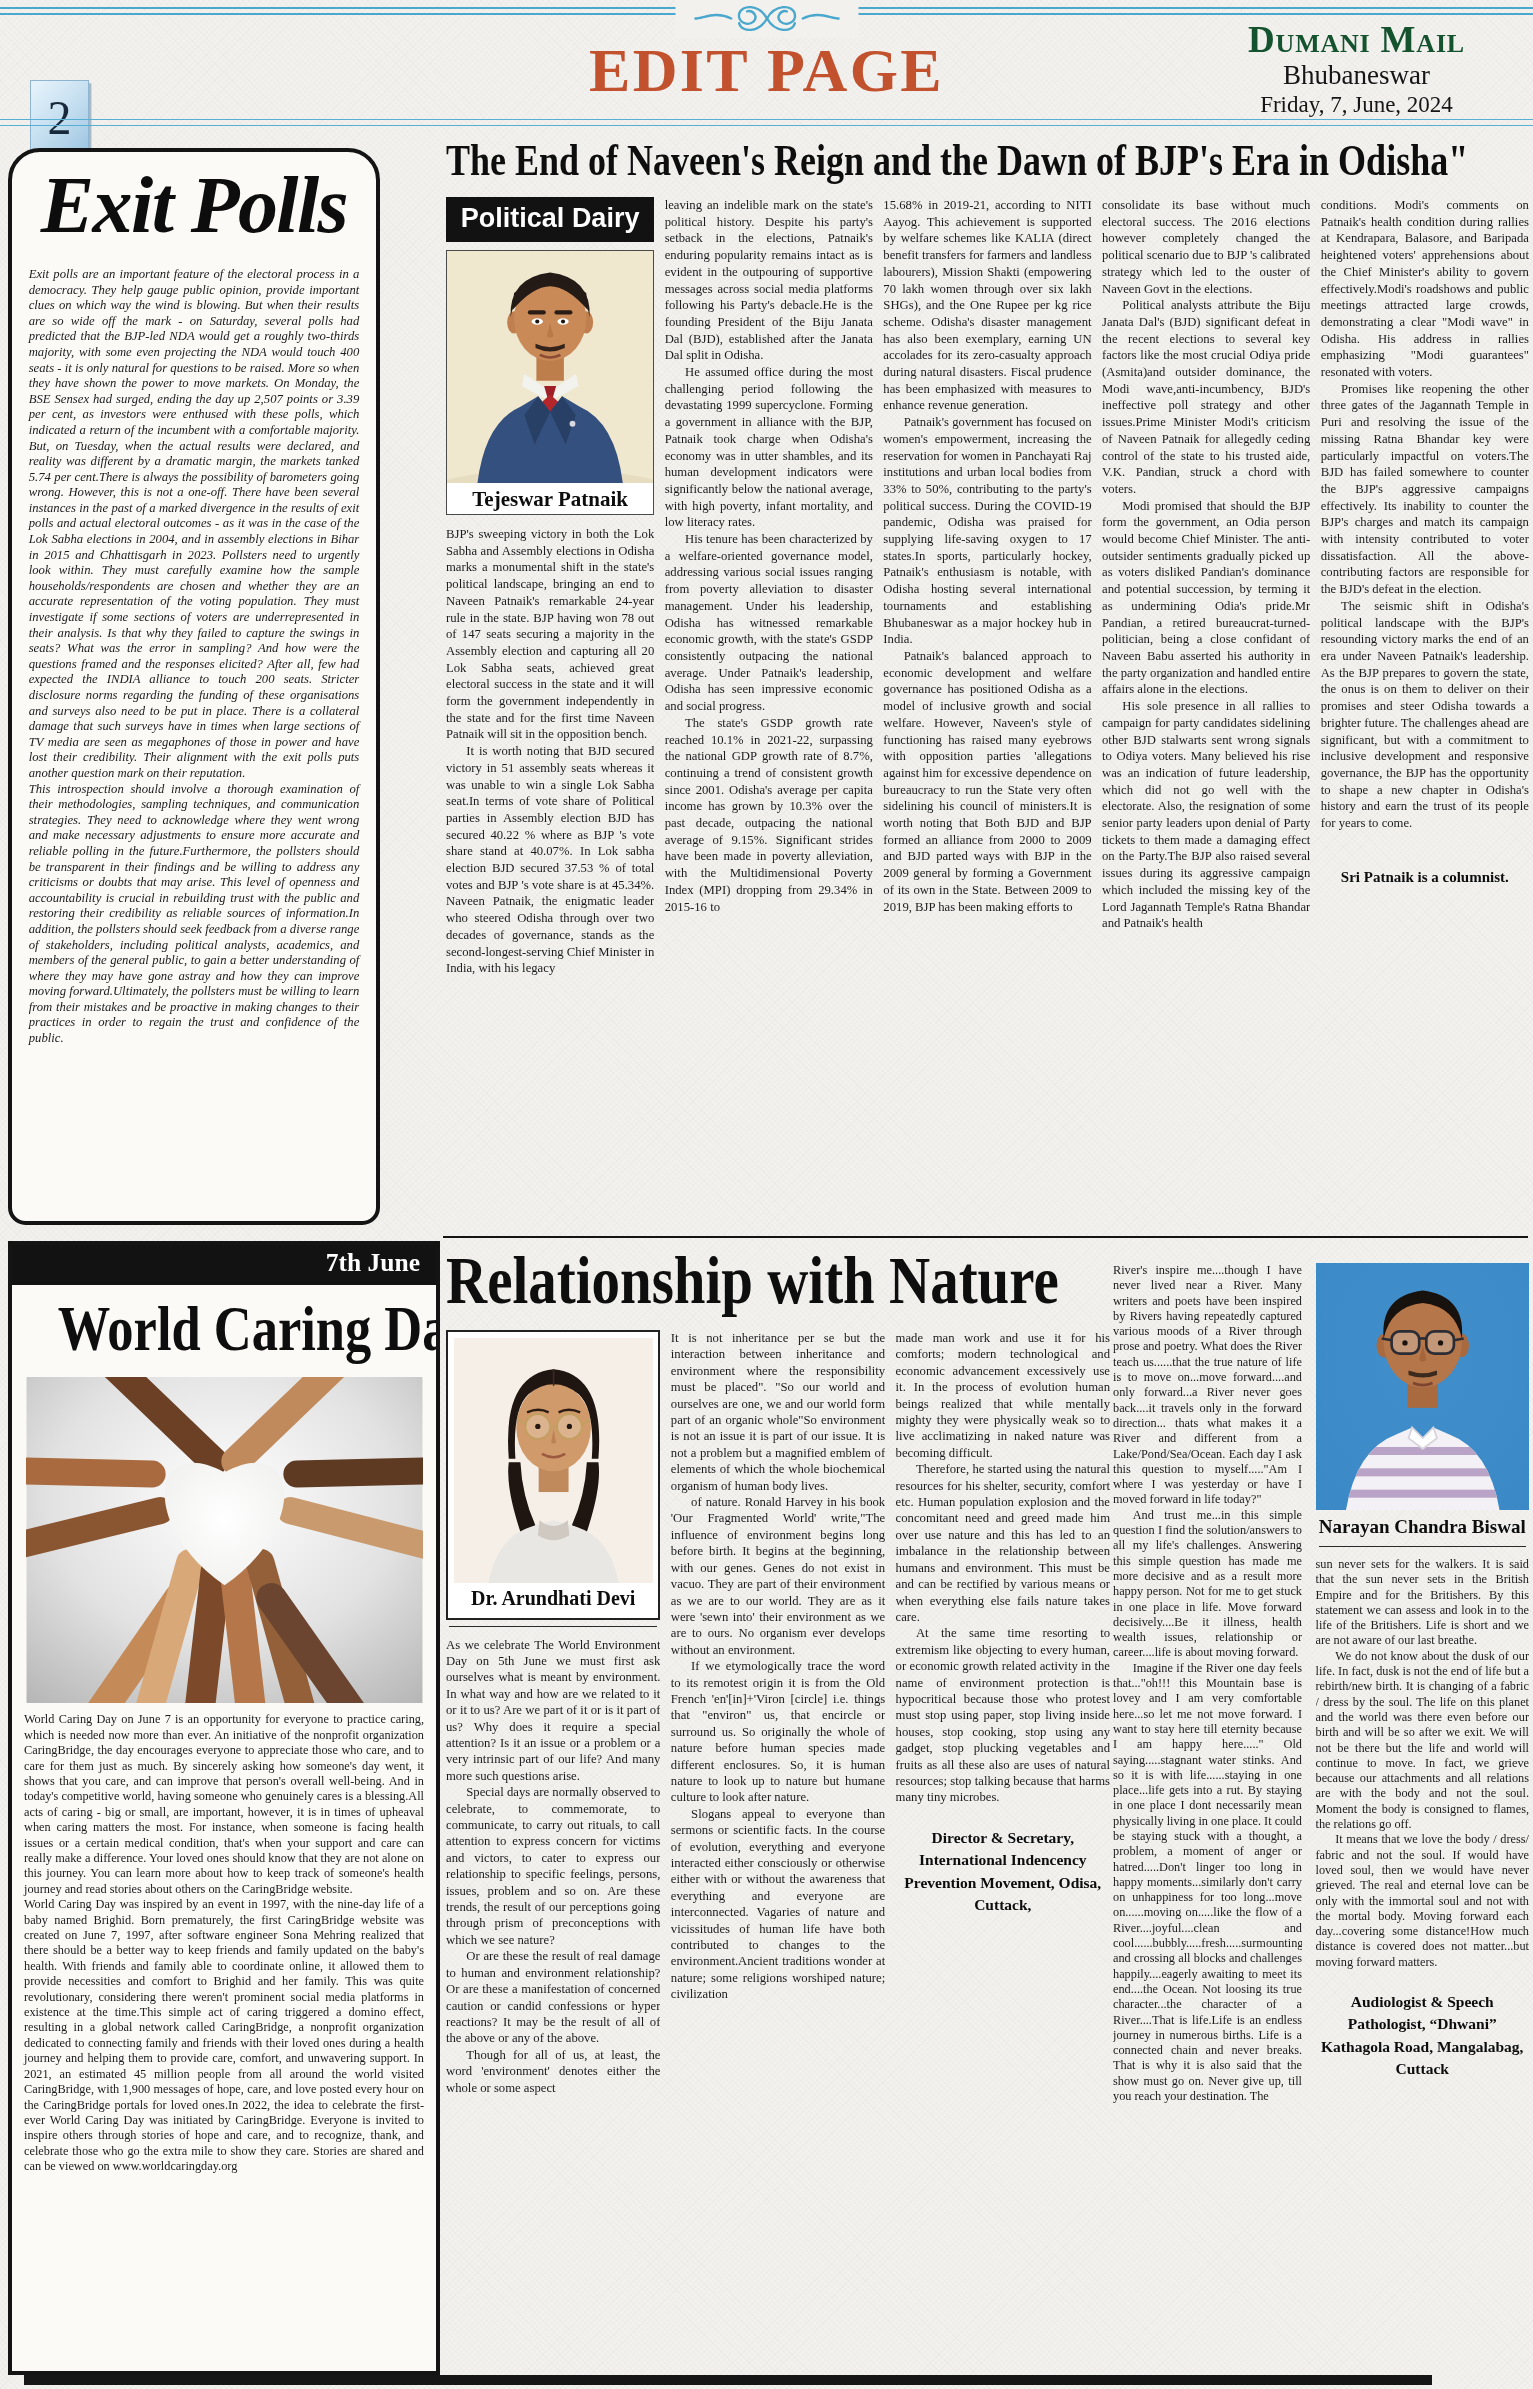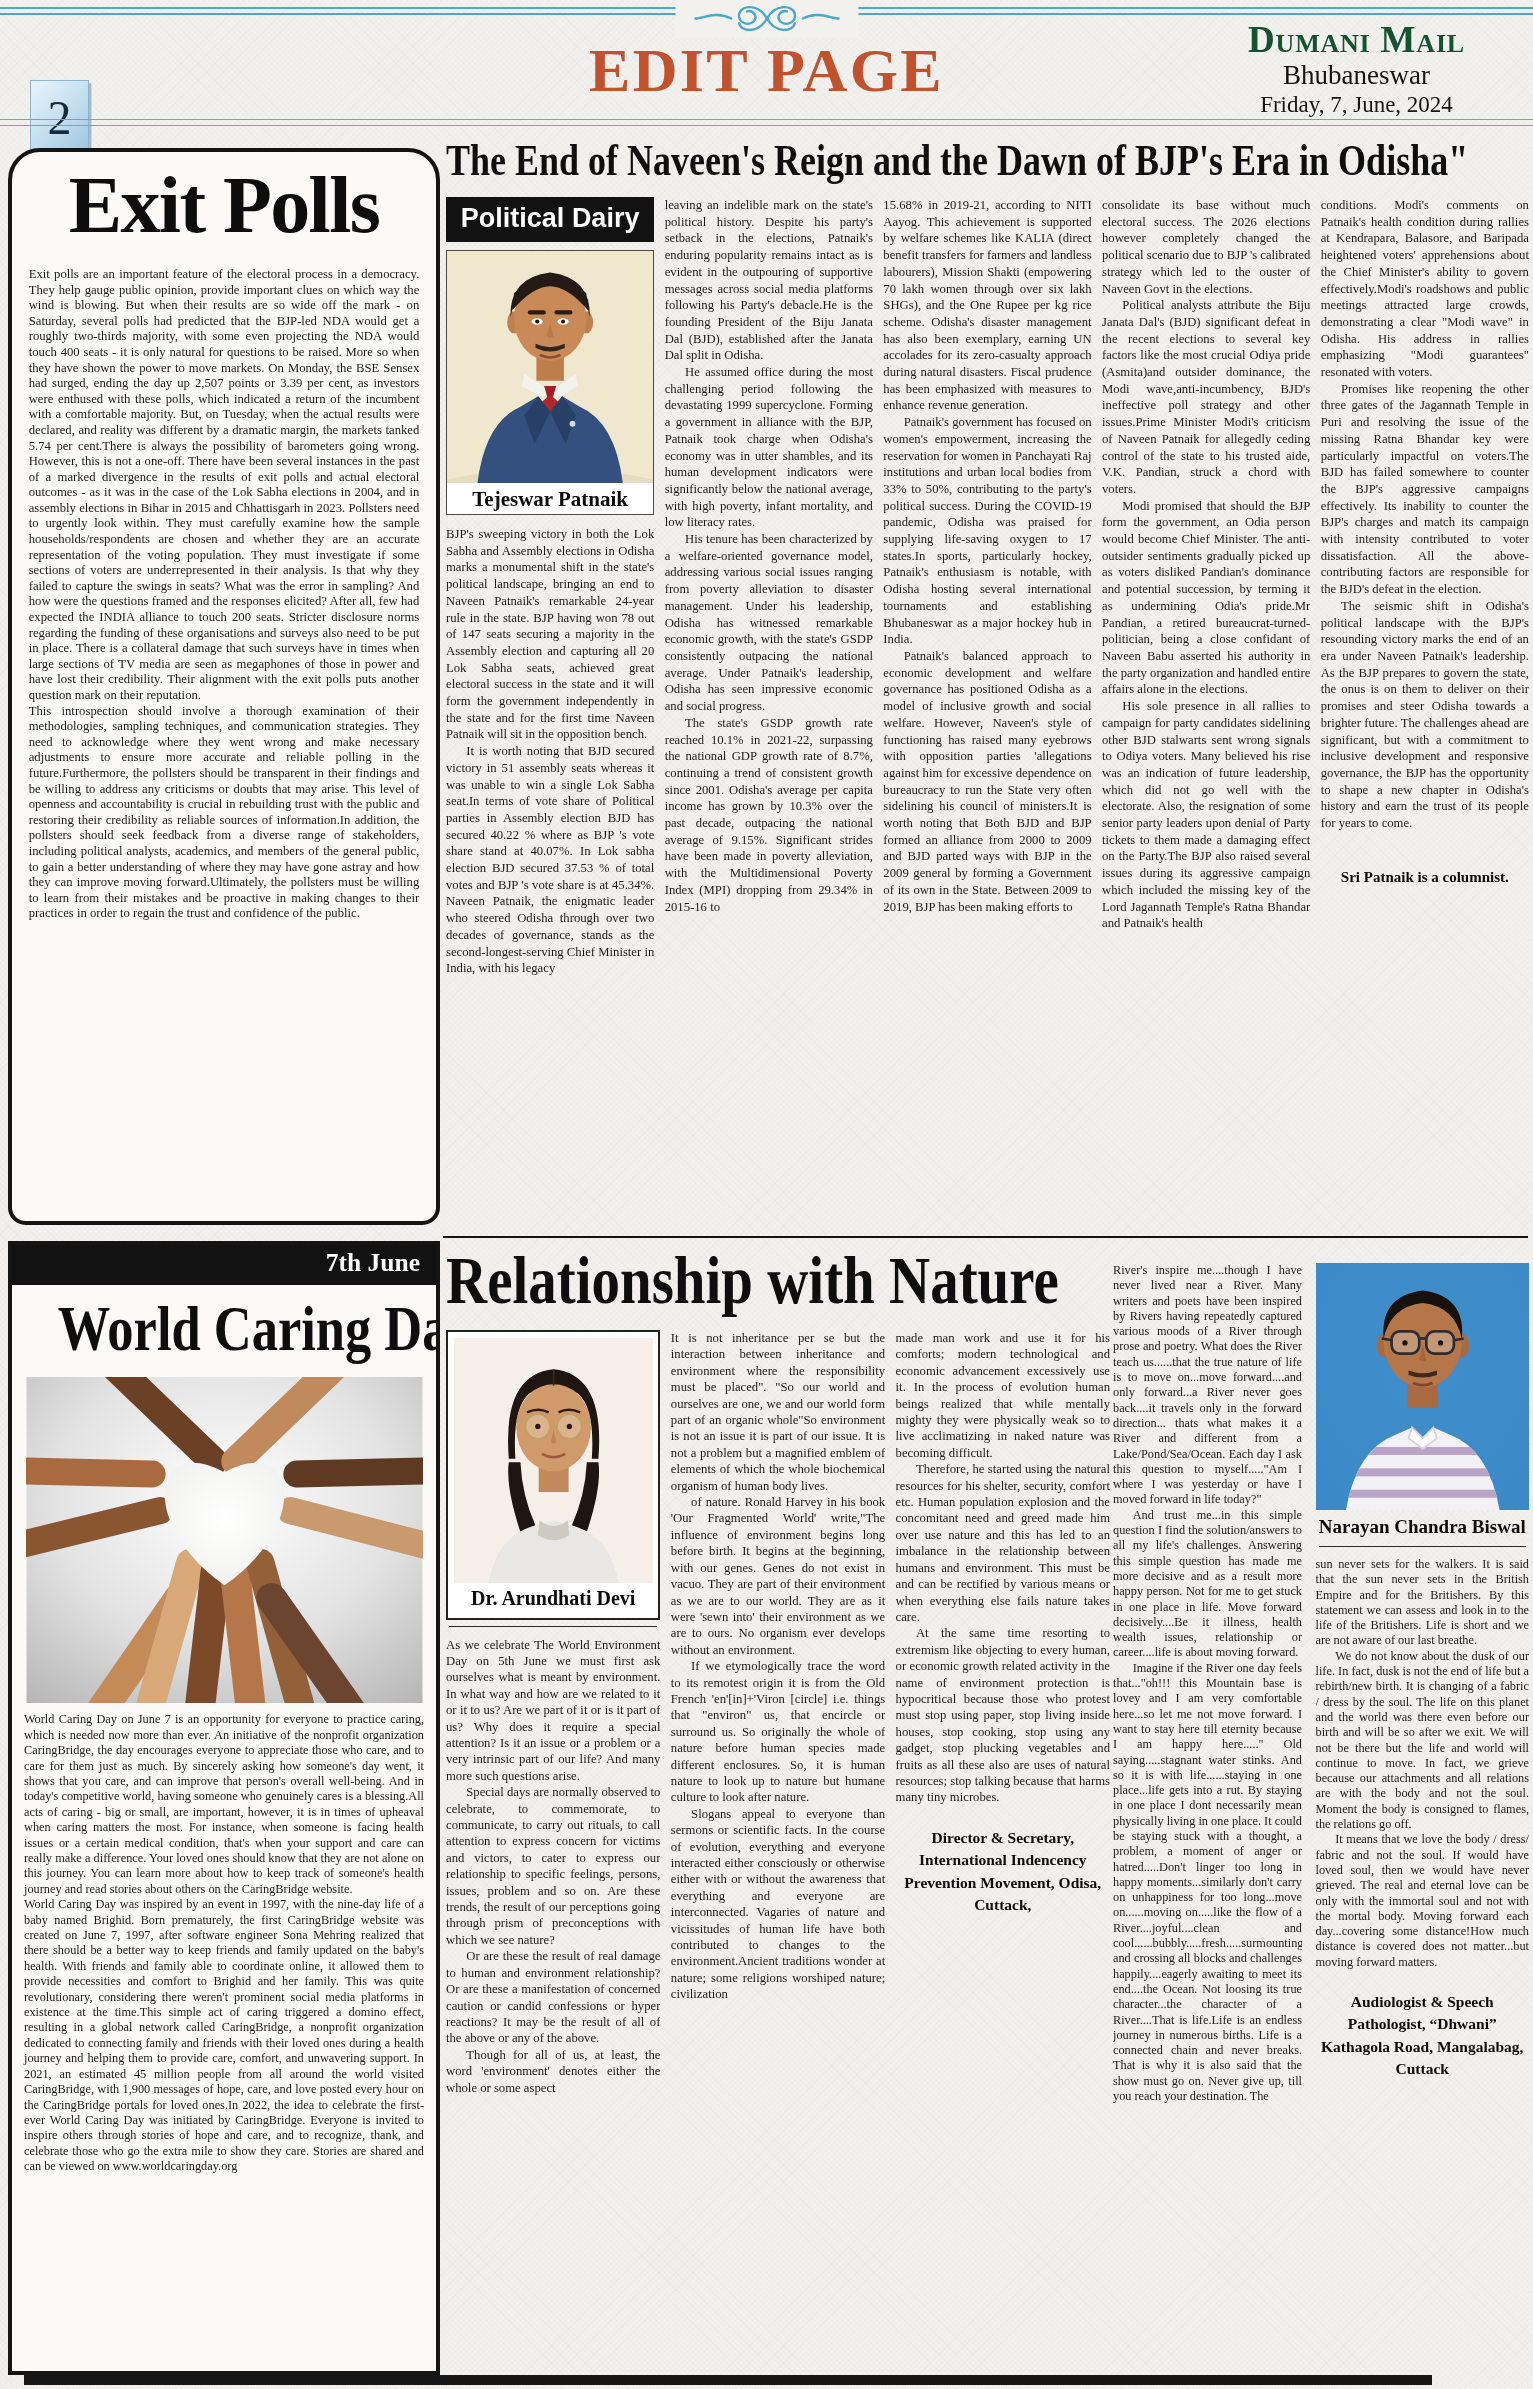--- a/index.html
+++ b/index.html
@@ -35,23 +35,23 @@
   
   p { margin:0; }
   .flush p { text-indent:0; }
   .cont > p { text-indent:1.6em; }
   .cont > p:first-child { text-indent:0; }
   .indented > p { text-indent:1.6em; }
   .cond { display:inline-block; font-weight:bold; white-space:nowrap; transform-origin:0 50%; color:#0e0e0e; }
   .big-head { margin:0; }
 
   
-  .exit-box { position:absolute; left:8px; top:148px; width:432px; height:1077px; box-sizing:border-box;
+  .exit-box { position:absolute; left:8px; top:148px; width:372px; height:1077px; box-sizing:border-box;
     border:4.8px solid #141414; border-radius:32px 32px 17.5px 17.5px; background:#fbfaf7;
-    padding:6.4px 16.7px 9.6px; overflow:hidden; }
+    padding:6.4px 16.7px 9.6px; overflow:hidden;font-style:italic; }
   .exit-title { margin:3.2px 0 19px; text-align:center; font-size:80px; font-weight:bold;
     letter-spacing:-1.6px; line-height:1.08; color:#0d0d0d; }
   .exit-body p { font-size:12.7px; line-height:15.6px; text-align:justify; }
 
   
   .naveen { position:absolute; left:446px; top:134px; width:1083px; height:1103px; }
   .nh { font-size:45px; transform:scaleX(0.80); }
   .naveen-cols { display:flex; gap:10.4px; height:1013px; overflow:hidden; margin-top:11px; }
   .ncol { flex:1 1 0; min-width:0; overflow:hidden; }
   .ncol p { font-size:12.7px; line-height:16.7px; text-align:justify; }
@@ -183,21 +183,21 @@
           <p>He assumed office during the most challenging period following the devastating 1999 supercyclone. Forming a government in alliance with the BJP, Patnaik took charge when Odisha's economy was in utter shambles, and its human development indicators were significantly below the national average, with high poverty, infant mortality, and low literacy rates.</p>
           <p>His tenure has been characterized by a welfare-oriented governance model, addressing various social issues ranging from poverty alleviation to disaster management. Under his leadership, Odisha has witnessed remarkable economic growth, with the state's GSDP consistently outpacing the national average. Under Patnaik's leadership, Odisha has seen impressive economic and social progress.</p>
           <p>The state's GSDP growth rate reached 10.1% in 2021-22, surpassing the national GDP growth rate of 8.7%, continuing a trend of consistent growth since 2001. Odisha's average per capita income has grown by 10.3% over the past decade, outpacing the national average of 9.15%. Significant strides have been made in poverty alleviation, with the Multidimensional Poverty Index (MPI) dropping from 29.34% in 2015-16 to</p>
         </div>
       <div class="ncol cont">
           <p>15.68% in 2019-21, according to NITI Aayog. This achievement is supported by welfare schemes like KALIA (direct benefit transfers for farmers and landless labourers), Mission Shakti (empowering 70 lakh women through over six lakh SHGs), and the One Rupee per kg rice scheme. Odisha's disaster management has also been exemplary, earning UN accolades for its zero-casualty approach during natural disasters. Fiscal prudence has been emphasized with measures to enhance revenue generation.</p>
           <p>Patnaik's government has focused on women's empowerment, increasing the reservation for women in Panchayati Raj institutions and urban local bodies from 33% to 50%, contributing to the party's political success. During the COVID-19 pandemic, Odisha was praised for supplying life-saving oxygen to 17 states.In sports, particularly hockey, Patnaik's enthusiasm is notable, with Odisha hosting several international tournaments and establishing Bhubaneswar as a major hockey hub in India.</p>
           <p>Patnaik's balanced approach to economic development and welfare governance has positioned Odisha as a model of inclusive growth and social welfare. However, Naveen's style of functioning has raised many eyebrows with opposition parties 'allegations against him for excessive dependence on bureaucracy to run the State very often sidelining his council of ministers.It is worth noting that Both BJD and BJP formed an alliance from 2000 to 2009 and BJD parted ways with BJP in the 2009 general by forming a Government of its own in the State. Between 2009 to 2019, BJP has been making efforts to</p>
         </div>
       <div class="ncol cont">
-          <p>consolidate its base without much electoral success. The 2026 elections however completely changed the political scenario due to BJP 's calibrated strategy which led to the ouster of Naveen Govt in the elections.</p>
+          <p>consolidate its base without much electoral success. The 2016 elections however completely changed the political scenario due to BJP 's calibrated strategy which led to the ouster of Naveen Govt in the elections.</p>
           <p>Political analysts attribute the Biju Janata Dal's (BJD) significant defeat in the recent elections to several key factors like the most crucial Odiya pride (Asmita)and outsider dominance, the Modi wave,anti-incumbency, BJD's ineffective poll strategy and other issues.Prime Minister Modi's criticism of Naveen Patnaik for allegedly ceding control of the state to his trusted aide, V.K. Pandian, struck a chord with voters.</p>
           <p>Modi promised that should the BJP form the government, an Odia person would become Chief Minister. The anti-outsider sentiments gradually picked up as voters disliked Pandian's dominance and potential succession, by terming it as undermining Odia's pride.Mr Pandian, a retired bureaucrat-turned-politician, being a close confidant of Naveen Babu asserted his authority in the party organization and handled entire affairs alone in the elections.</p>
           <p>His sole presence in all rallies to campaign for party candidates sidelining other BJD stalwarts sent wrong signals to Odiya voters. Many believed his rise was an indication of future leadership, which did not go well with the electorate. Also, the resignation of some senior party leaders upon denial of Party tickets to them made a damaging effect on the Party.The BJP also raised several issues during its aggressive campaign which included the missing key of the Lord Jagannath Temple's Ratna Bhandar and Patnaik's health</p>
         </div>
       <div class="ncol">
         <div class="cont">
             <p>conditions. Modi's comments on Patnaik's health condition during rallies at Kendrapara, Balasore, and Baripada heightened voters' apprehensions about the Chief Minister's ability to govern effectively.Modi's roadshows and public meetings attracted large crowds, demonstrating a clear "Modi wave" in Odisha. His address in rallies emphasizing "Modi guarantees" resonated with voters.</p>
             <p>Promises like reopening the other three gates of the Jagannath Temple in Puri and resolving the issue of the missing Ratna Bhandar key were particularly impactful on voters.The BJD has failed somewhere to counter the BJP's aggressive campaigns effectively. Its inability to counter the BJP's charges and match its campaign with intensity contributed to voter dissatisfaction. All the above-contributing factors are responsible for the BJD's defeat in the election.</p>
             <p>The seismic shift in Odisha's political landscape with the BJP's resounding victory marks the end of an era under Naveen Patnaik's leadership. As the BJP prepares to govern the state, the onus is on them to deliver on their promises and steer Odisha towards a brighter future. The challenges ahead are significant, but with a commitment to inclusive development and responsive governance, the BJP has the opportunity to shape a new chapter in Odisha's history and earn the trust of its people for years to come.</p>
           </div>

